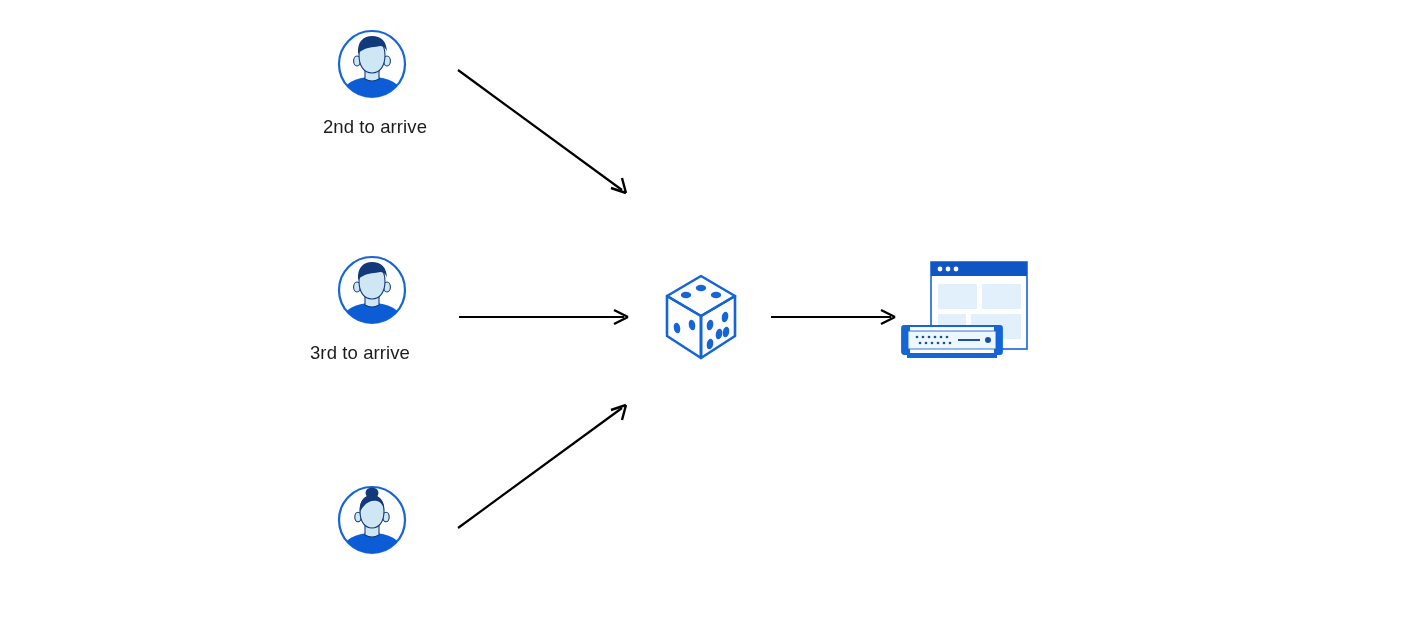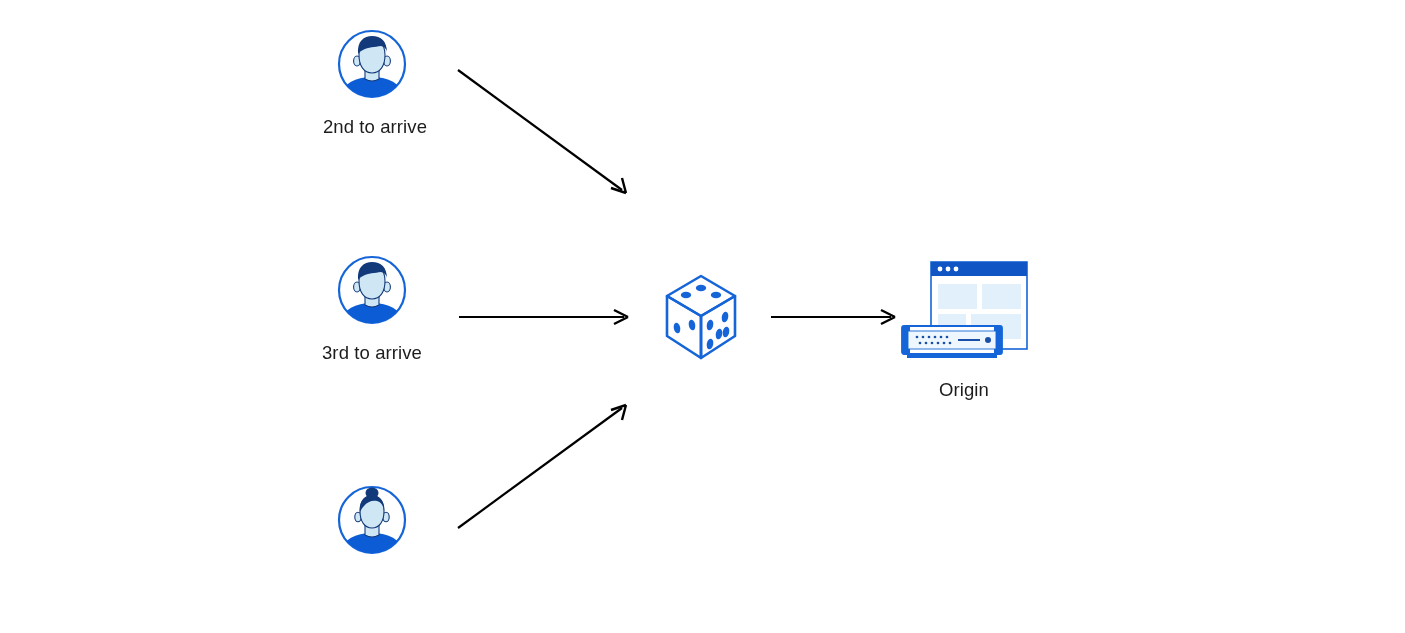--- a/index.html
+++ b/index.html
@@ -109,21 +109,21 @@
       <g clip-path="url(#clipB)">
         <path d="M 3 72 C 6 56 18 49 36 49 C 54 49 66 56 69 72 Z" fill="#0b5cd5"></path>
         <path d="M 29 40 h 14 v 11 q -7 4 -14 0 Z" fill="#cfe6f5" stroke="#123a7a" stroke-width="1.1"></path>
         <ellipse cx="21" cy="33" rx="3.4" ry="5" fill="#cfe6f5" stroke="#123a7a" stroke-width="1.1"></ellipse>
         <ellipse cx="51" cy="33" rx="3.4" ry="5" fill="#cfe6f5" stroke="#123a7a" stroke-width="1.1"></ellipse>
         <path d="M 23 27 C 23 16 29 11 36 11 C 43 11 49 16 49 27 C 49 38 44 45 36 45 C 28 45 23 38 23 27 Z" fill="#cfe6f5" stroke="#123a7a" stroke-width="1.1"></path>
         <path d="M 22 26 C 21 13 28 8 36 8 C 45 8 51 13 51 25 C 51 22 49 19 45 18 C 39 19 32 19 27 22 C 24 23 23 25 22 26 Z" fill="#123a7a"></path>
       </g>
     </svg>
   </div>
-  <div class="node-label" style="left:272px; top:342px; width:200px;">3rd to arrive</div>
+  <div class="node-label" style="left:260px; top:342px; width:200px;">3rd to arrive</div>
 
   <div class="avatar-wrap" style="left:336px; top:484px;">
     <svg viewBox="0 0 72 72" width="72" height="72">
       <defs>
         <clipPath id="clipC">
             <circle cx="36" cy="36" r="33"></circle>
           </clipPath>
       </defs>
       <circle cx="36" cy="36" r="33" fill="#ffffff" stroke="#1565d8" stroke-width="2.2"></circle>
       <g clip-path="url(#clipC)">
@@ -202,15 +202,14 @@
           <circle cx="38" cy="85" r="1.35"></circle>
             <circle cx="44" cy="85" r="1.35"></circle>
           <circle cx="50" cy="85" r="1.35"></circle>
             <circle cx="56" cy="85" r="1.35"></circle>
         </g>
         <line x1="64" y1="82" x2="86" y2="82" stroke="#1a4fa8" stroke-width="2"></line>
         <circle cx="94" cy="82" r="3" fill="#1a4fa8"></circle>
       </g>
     </svg>
   </div>
-  <div class="node-label" style="left:864px; top:379px; width:200px;">Origin</div>
 
 </div>
 
 </body></html>

